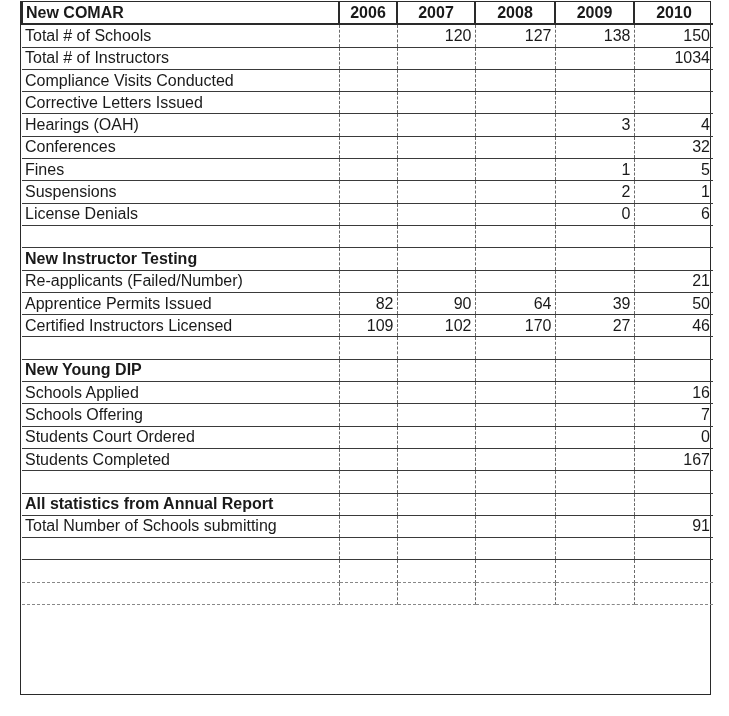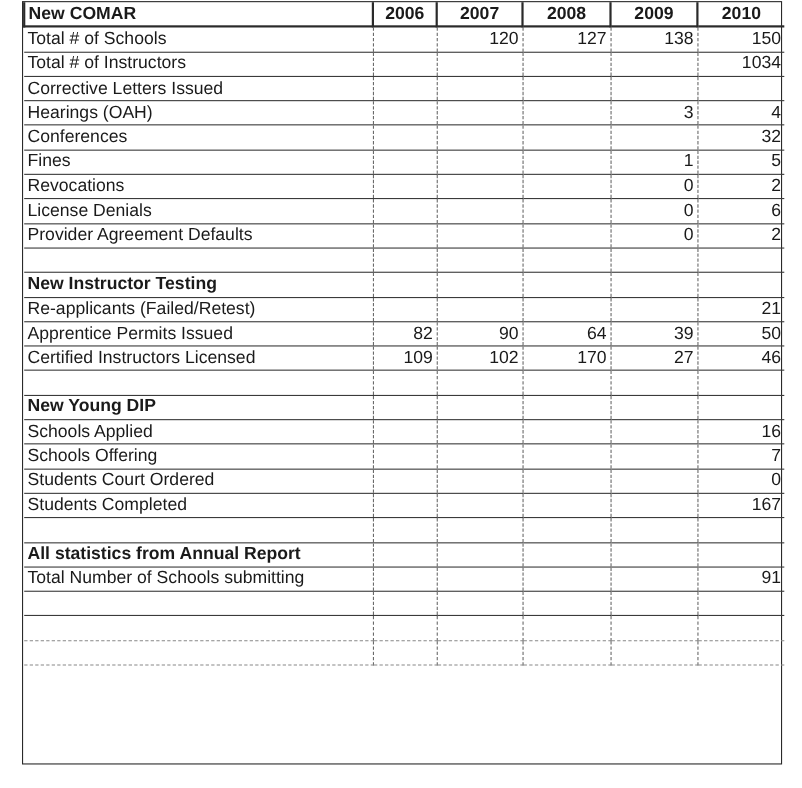--- a/index.html
+++ b/index.html
@@ -59,20 +59,28 @@
         </tr>
         <tr>
           <td class="label">Total # of Instructors</td>
           <td class="num"></td>
           <td class="num"></td>
           <td class="num"></td>
           <td class="num"></td>
           <td class="num">1034</td>
         </tr>
         <tr>
+          <td class="label">Compliance Visits Conducted</td>
+          <td class="num"></td>
+          <td class="num"></td>
+          <td class="num"></td>
+          <td class="num"></td>
+          <td class="num"></td>
+        </tr>
+        <tr>
           <td class="label">Corrective Letters Issued</td>
           <td class="num"></td>
           <td class="num"></td>
           <td class="num"></td>
           <td class="num"></td>
           <td class="num"></td>
         </tr>
         <tr>
           <td class="label">Hearings (OAH)</td>
           <td class="num"></td>
@@ -91,61 +99,53 @@
         </tr>
         <tr>
           <td class="label">Fines</td>
           <td class="num"></td>
           <td class="num"></td>
           <td class="num"></td>
           <td class="num">1</td>
           <td class="num">5</td>
         </tr>
         <tr>
-          <td class="label">Revocations</td>
-          <td class="num"></td>
-          <td class="num"></td>
-          <td class="num"></td>
-          <td class="num">0</td>
+          <td class="label">Suspensions</td>
+          <td class="num"></td>
+          <td class="num"></td>
+          <td class="num"></td>
           <td class="num">2</td>
+          <td class="num">1</td>
         </tr>
         <tr>
           <td class="label">License Denials</td>
           <td class="num"></td>
           <td class="num"></td>
           <td class="num"></td>
           <td class="num">0</td>
           <td class="num">6</td>
         </tr>
-        <tr>
-          <td class="label">Provider Agreement Defaults</td>
-          <td class="num"></td>
-          <td class="num"></td>
-          <td class="num"></td>
-          <td class="num">0</td>
-          <td class="num">2</td>
-        </tr>
         <tr class="blank ">
           <td class="label"></td>
           <td class="num"></td>
           <td class="num"></td>
           <td class="num"></td>
           <td class="num"></td>
           <td class="num"></td>
         </tr>
         <tr class="section">
           <td class="label">New Instructor Testing</td>
           <td class="num"></td>
           <td class="num"></td>
           <td class="num"></td>
           <td class="num"></td>
           <td class="num"></td>
         </tr>
         <tr>
-          <td class="label">Re-applicants (Failed/Retest)</td>
+          <td class="label">Re-applicants (Failed/Number)</td>
           <td class="num"></td>
           <td class="num"></td>
           <td class="num"></td>
           <td class="num"></td>
           <td class="num">21</td>
         </tr>
         <tr>
           <td class="label">Apprentice Permits Issued</td>
           <td class="num">82</td>
           <td class="num">90</td>

